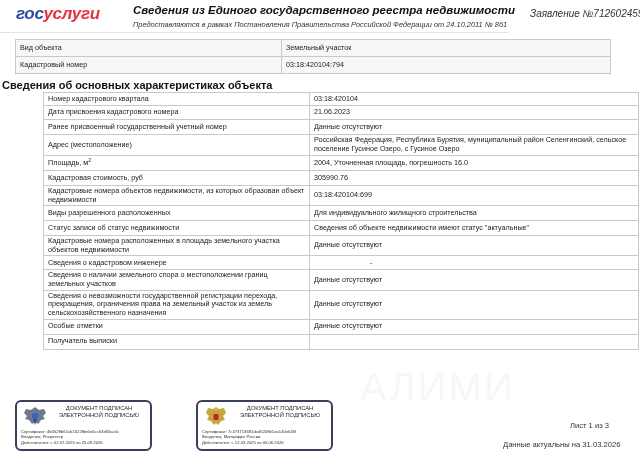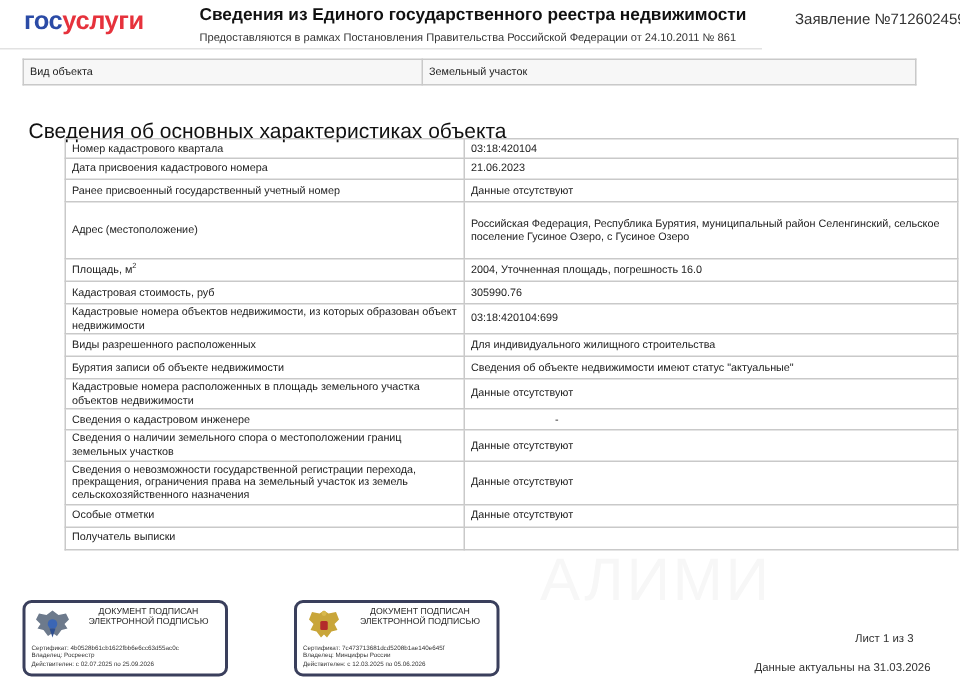--- a/index.html
+++ b/index.html
@@ -1,37 +1,37 @@
 <!DOCTYPE html>
 <html><head>
   <meta charset="utf-8">
   <style>
     html, body { margin: 0; padding: 0; background: #ffffff; }
     body {
       width: 640px; height: 465px; position: relative; overflow: hidden;
       font-family: "Liberation Sans", "DejaVu Sans", sans-serif;
       color: #222;
     }
-    .header { position: absolute; left: 0; top: 0; width: 508px; height: 32px; border-bottom: 1px solid #e2e2e2; }
+    .header { position: absolute; left: 0; top: 0; width: 508px; height: 32px; border-bottom: 1px solid #e2e2e2; font-style: italic; }
     .logo { position: absolute; left: 16px; top: 4px; font-size: 17px; font-weight: bold; letter-spacing: -0.3px; }
     .logo .p1 { color: #2b4ba6; }
     .logo .p2 { color: #e6323c; }
     .hdr-title { position: absolute; left: 133px; top: 4px; font-size: 11.5px; font-weight: bold; color: #111; white-space: nowrap; }
     .hdr-sub { position: absolute; left: 133px; top: 20px; font-size: 7.4px; color: #333; white-space: nowrap; }
     .hdr-app { position: absolute; left: 530px; top: 8px; font-size: 10px; color: #333; white-space: nowrap; }
 
     table.grid { border-collapse: collapse; position: absolute; left: 15px; width: 596px; table-layout: fixed; }
     table.grid td {
       border: 1px solid #c9c9c9; font-size: 7.2px; line-height: 8.6px;
       padding: 1px 4px; vertical-align: middle; color: #222;
     }
     table.grid td.k { width: 257px; }
     .t1 { top: 39px; border-radius: 11px; }
     .t1 td { height: 14px; background: #f7f7f7; }
-    .sec-title { position: absolute; left: 19px; top: 79px; font-size: 14px; font-weight: normal; color: #111; }
+    .sec-title { position: absolute; left: 2px; top: 79px; font-size: 11px; font-weight: bold; color: #111; }
     .t2 { top: 92px; margin-left: 28px; }
     sup { font-size: 5px; line-height: 0; }
 
     .watermark { position: absolute; left: 360px; top: 365px; font-size: 40px; font-weight: normal; color: #f7f7f7; letter-spacing: 2px; }
 
     .stamp {
       position: absolute; top: 400px; width: 133px; height: 47px;
       border: 2px solid #3a3f5c; border-radius: 6px; background: #fff;
     }
     .stamp.s1 { left: 15px; }
@@ -54,61 +54,65 @@
   <div class="hdr-sub">Предоставляются в рамках Постановления Правительства Российской Федерации от 24.10.2011 № 861</div>
   <div class="hdr-app">Заявление №7126024596</div>
 </div>
 
 <table class="grid t1">
   <tbody>
       <tr>
     <td class="k">Вид объекта</td>
     <td>Земельный участок</td>
   </tr>
+  <tr>
+    <td class="k">Кадастровый номер</td>
+    <td>03:18:420104:794</td>
+  </tr>
 </tbody>
   </table>
 
 <div class="sec-title">Сведения об основных характеристиках объекта</div>
 
 <table class="grid t2">
   <tbody>
       <tr style="height:13px">
     <td class="k">Номер кадастрового квартала</td>
     <td>03:18:420104</td>
   </tr>
   <tr style="height:14px">
     <td class="k">Дата присвоения кадастрового номера</td>
     <td>21.06.2023</td>
   </tr>
   <tr style="height:15px">
     <td class="k">Ранее присвоенный государственный учетный номер</td>
     <td>Данные отсутствуют</td>
   </tr>
-  <tr style="height:38px">
+  <tr style="height:21px">
     <td class="k">Адрес (местоположение)</td>
     <td>Российская Федерация, Республика Бурятия, муниципальный район Селенгинский, сельское поселение Гусиное Озеро, с Гусиное Озеро</td>
   </tr>
   <tr style="height:15px">
     <td class="k"><span>Площадь, м</span><sup>2</sup></td>
     <td>2004, Уточненная площадь, погрешность 16.0</td>
   </tr>
   <tr style="height:15px">
     <td class="k">Кадастровая стоимость, руб</td>
     <td>305990.76</td>
   </tr>
   <tr style="height:19px">
     <td class="k">Кадастровые номера объектов недвижимости, из которых образован объект недвижимости</td>
     <td>03:18:420104:699</td>
   </tr>
   <tr style="height:15px">
     <td class="k">Виды разрешенного расположенных</td>
     <td>Для индивидуального жилищного строительства</td>
   </tr>
   <tr style="height:15px">
-    <td class="k">Бурятия записи об объекте недвижимости</td>
+    <td class="k">Статус записи об статус недвижимости</td>
     <td>Сведения об объекте недвижимости имеют статус "актуальные"</td>
   </tr>
   <tr style="height:20px">
     <td class="k">Кадастровые номера расположенных в площадь земельного участка объектов недвижимости</td>
     <td>Данные отсутствуют</td>
   </tr>
   <tr style="height:14px">
     <td class="k">Сведения о кадастровом инженере</td>
     <td style="padding-left:60px">-</td>
   </tr>

